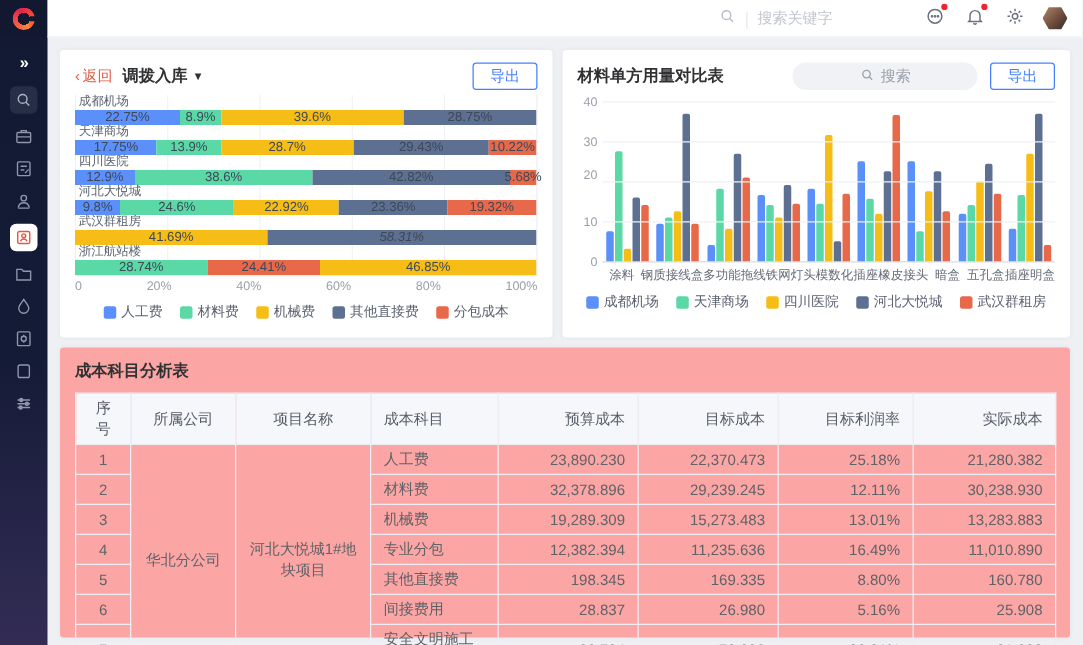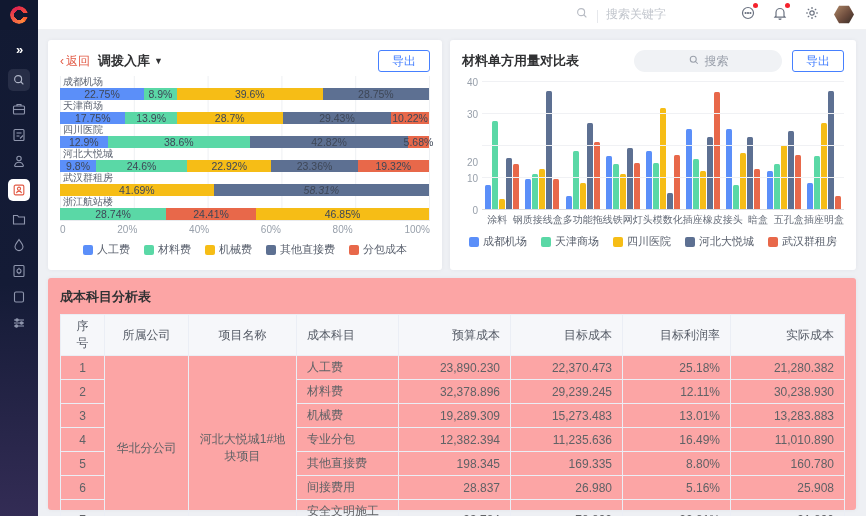--- a/index.html
+++ b/index.html
@@ -346,21 +346,21 @@
               </span>
               <span>搜索</span>
             </span>
             <button class="export-btn">导出</button>
           </div>
           <div class="gchart">
             <div class="gwrap">
               <div class="gylabels" id="gylabels">
                   <span class="gylabel" style="bottom: 0px;">0</span>
                   <span class="gylabel" style="bottom: 32px;">10</span>
-                  <span class="gylabel" style="bottom: 48px;">20</span>
+                  <span class="gylabel" style="bottom: 69px;">20</span>
                   <span class="gylabel" style="bottom: 96px;">30</span>
                   <span class="gylabel" style="bottom: 128px;">40</span>
                 </div>
               <div class="gplot" id="gplot">
                 <div class="ggroups" id="ggroups">
                     <div class="ggroup">
                       <div class="gbar" style="height: 24px; background: rgb(91, 143, 249);"></div>
                       <div class="gbar" style="height: 88px; background: rgb(90, 216, 166);"></div>
                       <div class="gbar" style="height: 9.6px; background: rgb(246, 189, 22);"></div>
                       <div class="gbar" style="height: 51.2px; background: rgb(93, 112, 146);"></div>

